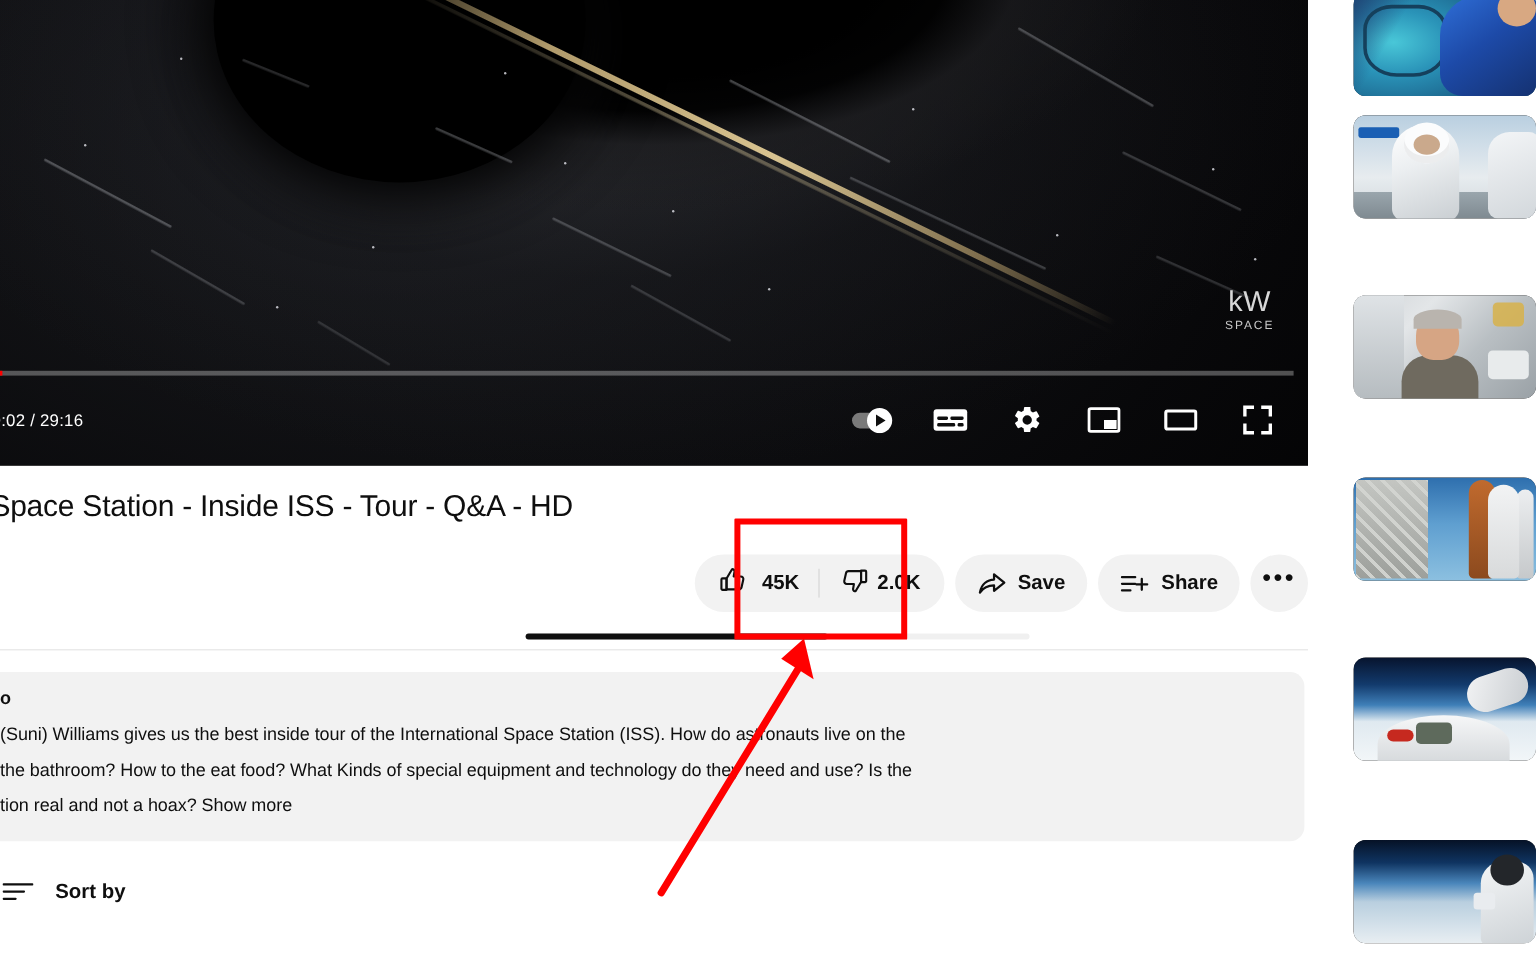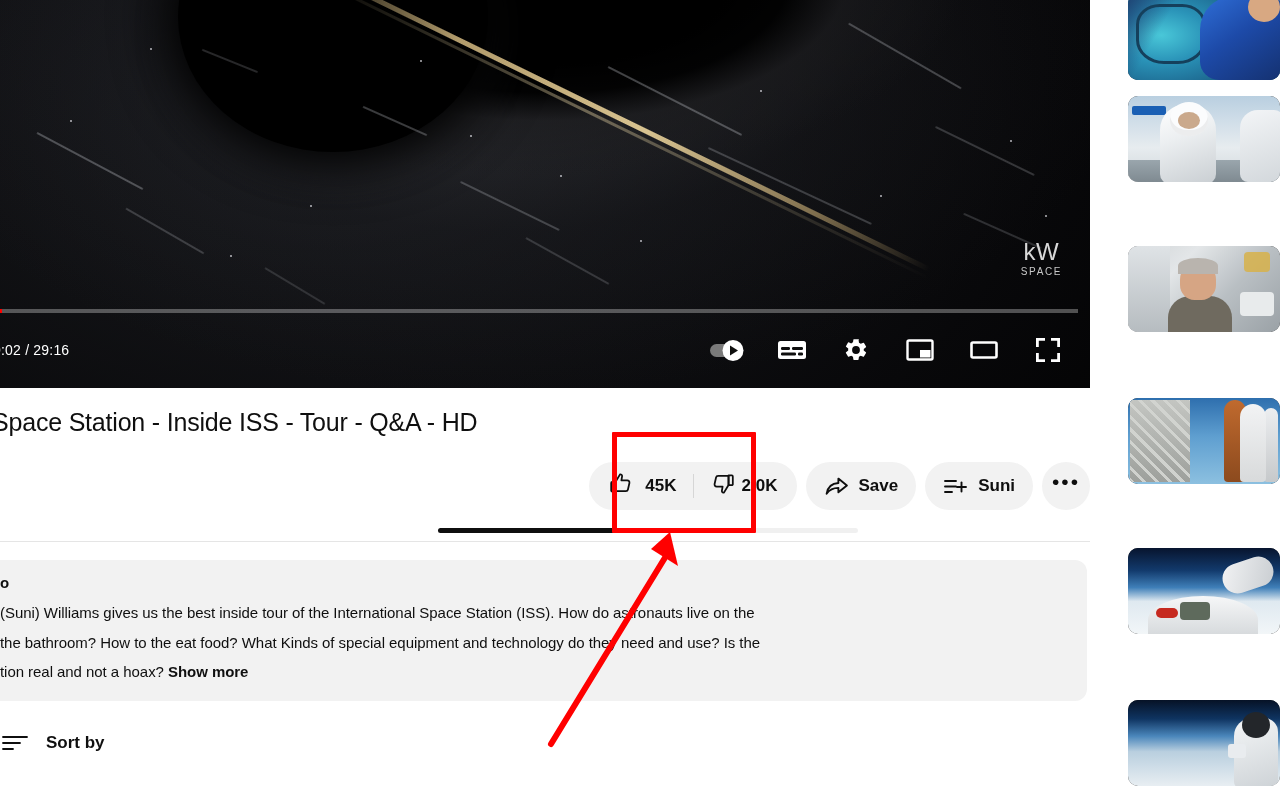--- a/index.html
+++ b/index.html
@@ -168,21 +168,21 @@
   }
   .desc-meta {
     font-size: 15px; font-weight: bold; color: #0f0f0f;
     line-height: 21px; margin-bottom: 5px; white-space: nowrap;
     overflow: hidden;
   }
   .desc-body {
     font-size: 15px; line-height: 29.5px; color: #0f0f0f;
     letter-spacing: -0.05px; white-space: pre-wrap;
   }
-  .show-more { font-weight: bold; cursor: pointer; margin-top: 25px; }
+  .show-more { font-weight: normal; cursor: pointer; margin-top: 25px; }
 
   
   .comments {
     position: absolute; left: 0; top: 730px; width: 1090px;
   }
   .sort-row { display: flex; align-items: center; gap: 18px; padding-left: 2px; }
   .sort-icon { width: 26px; height: 26px; display: flex; align-items: center; justify-content: center; }
   .sort-label { font-size: 17px; font-weight: bold; color: #0f0f0f; }
 
   
@@ -411,21 +411,21 @@
       <button class="pill">
         <span>
           <svg width="26" height="25" viewBox="0 0 26 24" fill="none" stroke="#0f0f0f" stroke-width="1.9" stroke-linecap="round">
             <path d="M2 6.5h11"></path>
               <path d="M2 12h11"></path>
               <path d="M2 17.5h7"></path>
             <path d="M18.5 8v9"></path>
               <path d="M14 12.5h9"></path>
           </svg>
         </span>
-        <span>Suni</span>
+        <span>Share</span>
       </button>
 
       <button class="more-btn">
         <span>•••</span>
       </button>
 
     </div>
   </div>
 
   <div class="action-scrollbar-track"></div>

